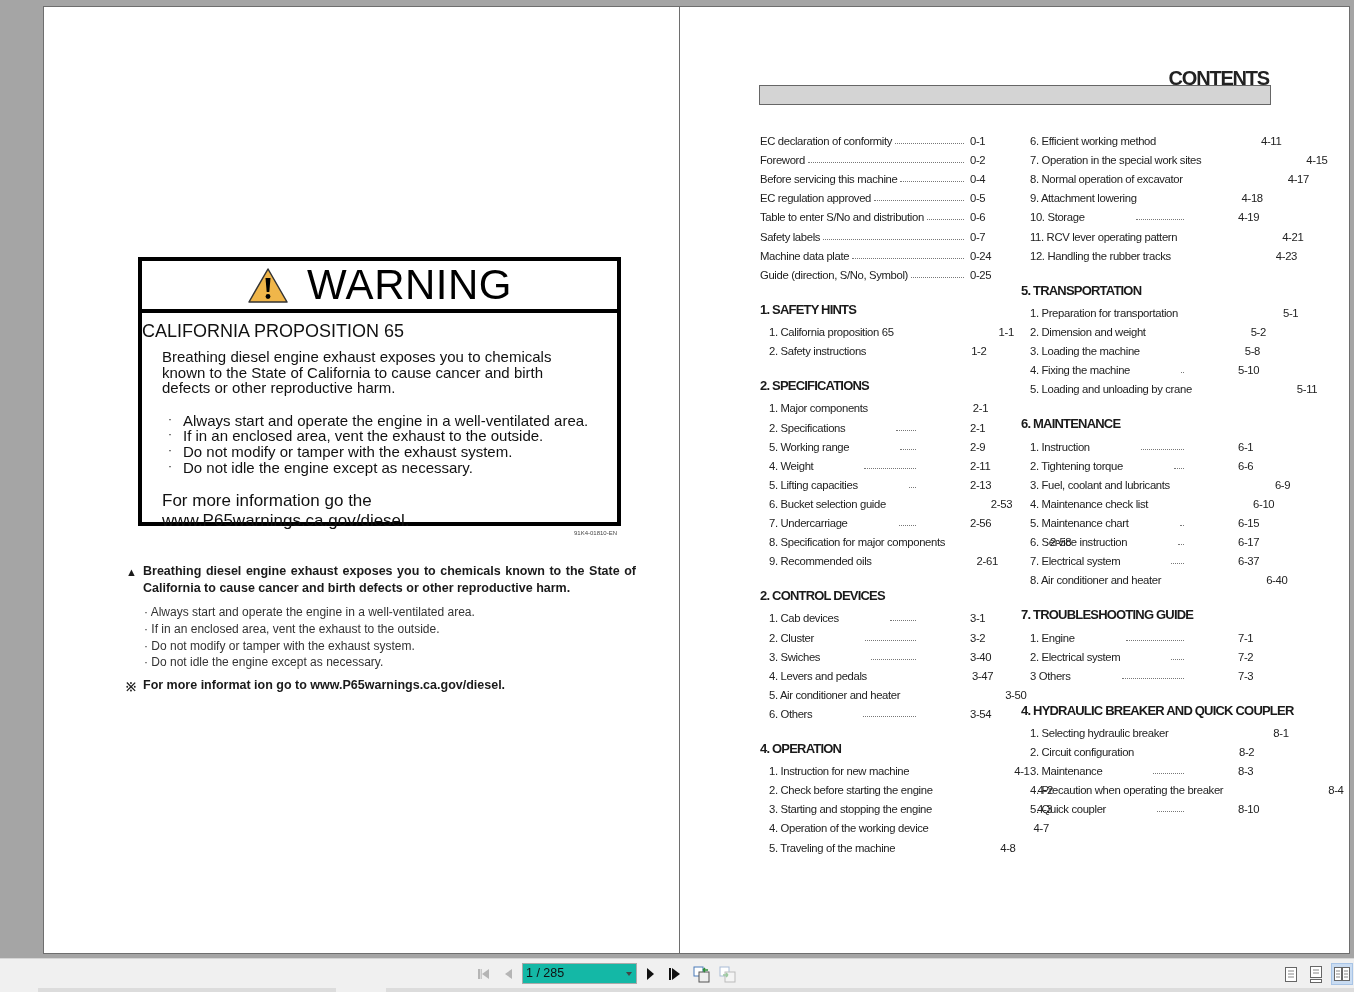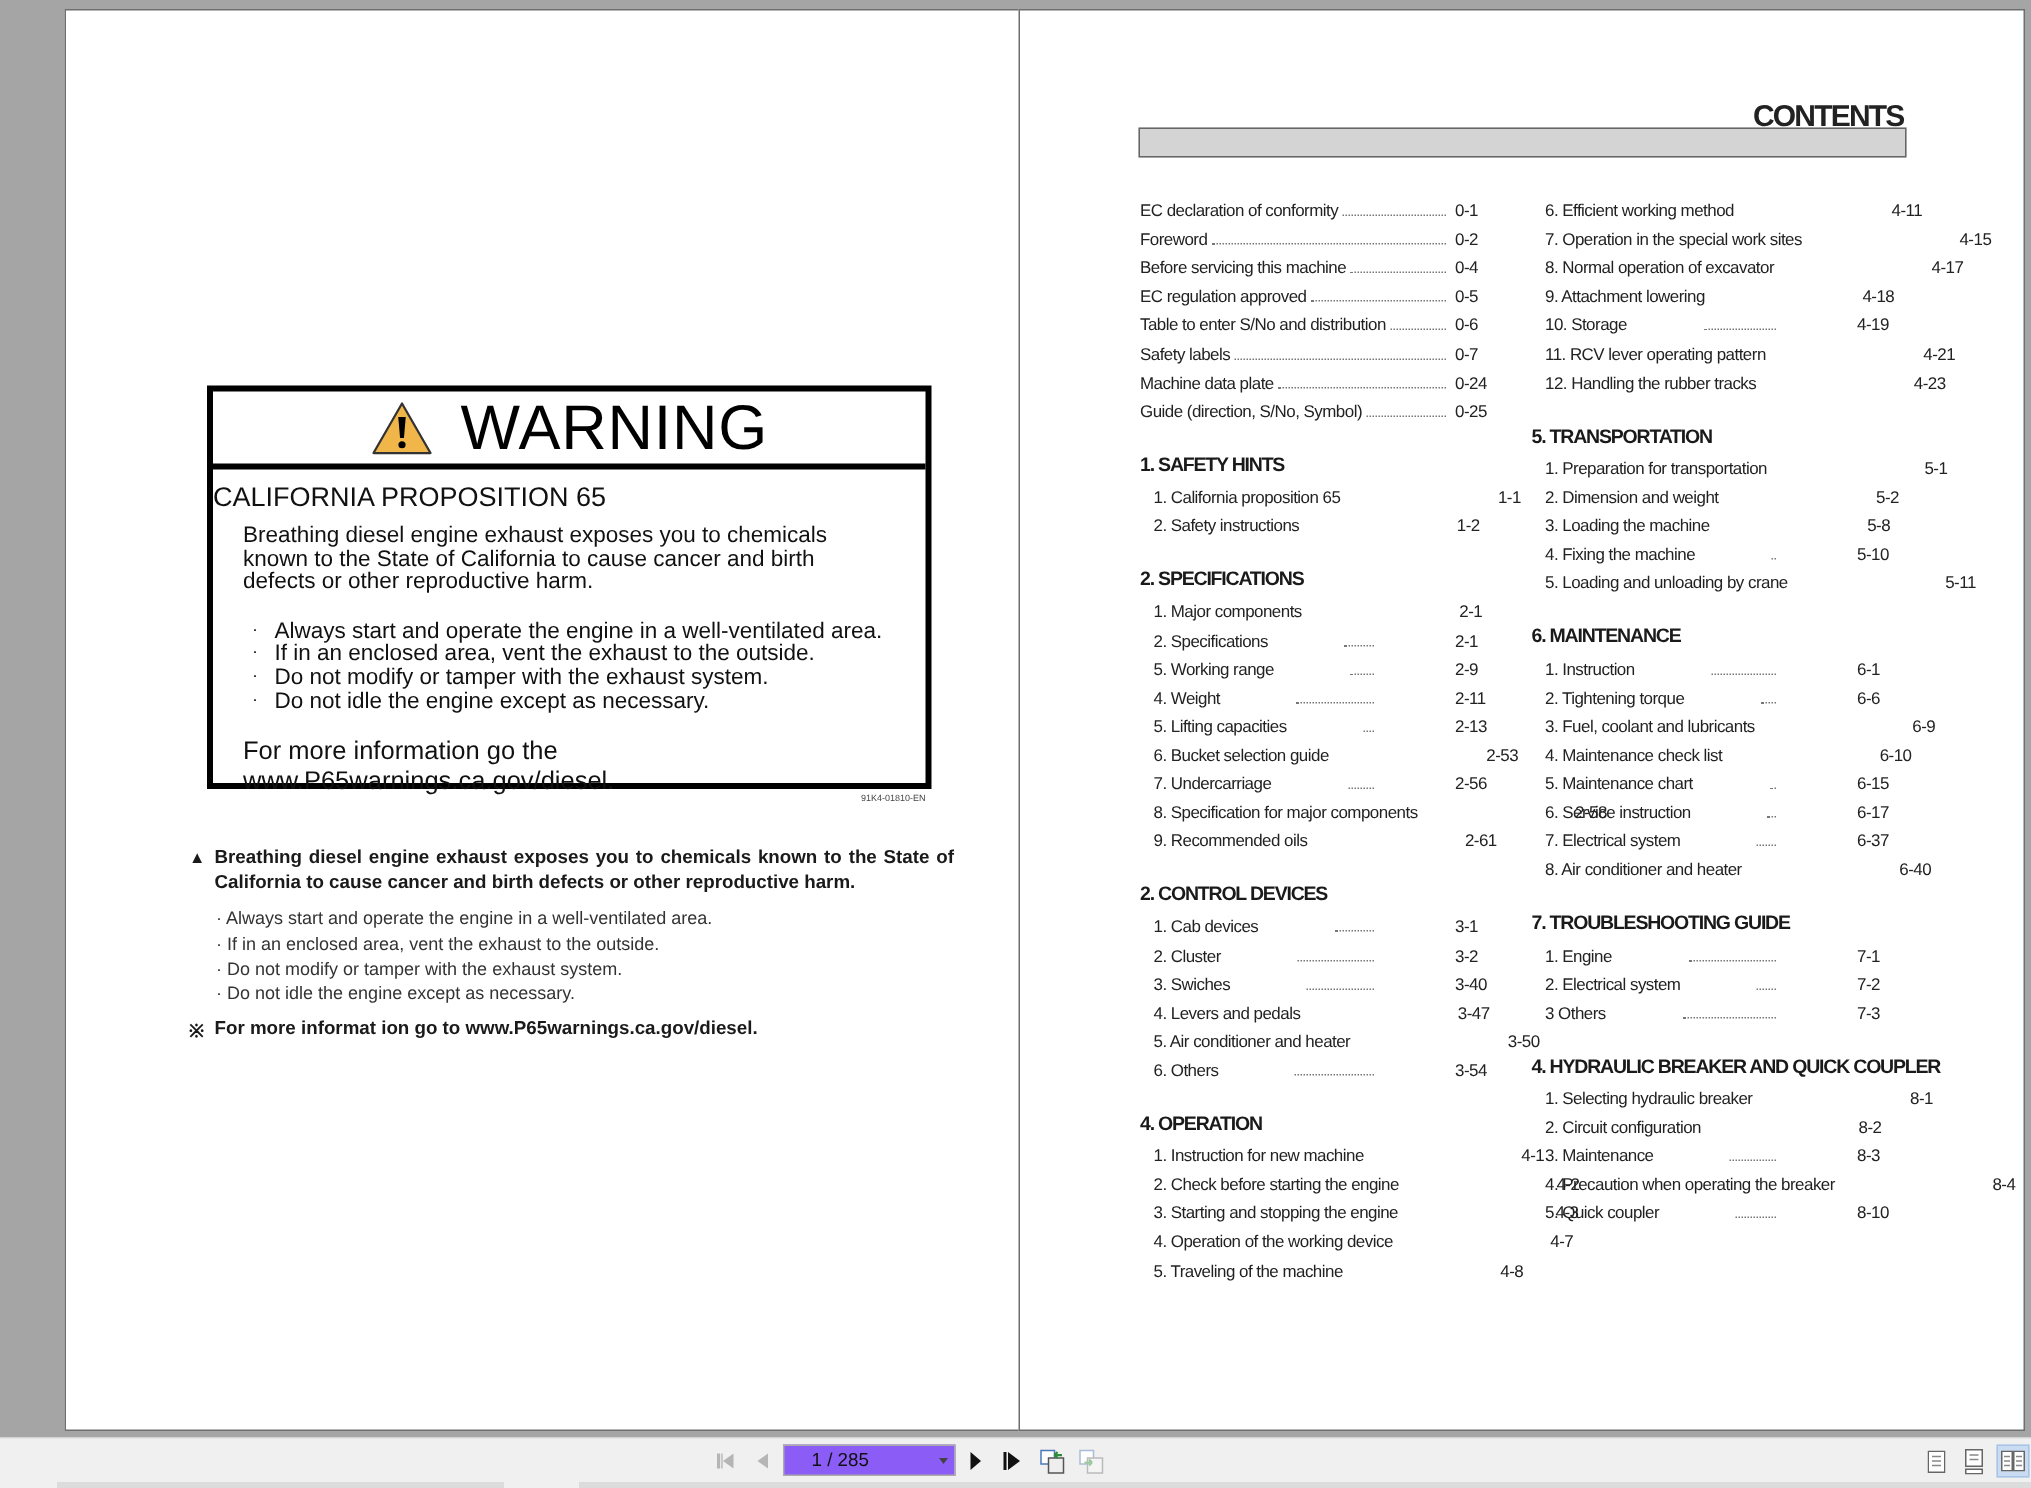--- a/index.html
+++ b/index.html
@@ -47,21 +47,21 @@
   .toc-head { font-size: 13px; font-weight: bold; height: 19.1px; line-height: 19px; color: #1a1a1a; letter-spacing: -0.8px; white-space: nowrap; }
   .toc-gap { height: 19.1px; }
 
   
   .toolbar { position: absolute; left: 0; top: 958px; width: 1354px; height: 30px; background: #f0f0f0; border-top: 1px solid #d5d5d5; }
   .toolbar-strip { position: absolute; left: 0; top: 988px; width: 1354px; height: 4px; background: #f0f0f0; }
   .toolbar-strip .s1 { position: absolute; left: 38px; width: 298px; height: 4px; background: #dcdcdc; }
   .toolbar-strip .s2 { position: absolute; left: 386px; width: 968px; height: 4px; background: #dcdcdc; }
   .tb-btn { position: absolute; top: 5px; width: 20px; height: 20px; display: flex; align-items: center; justify-content: center; }
   .tb-btn svg { display: block; }
-  .page-select { position: absolute; left: 522px; top: 4px; width: 115px; height: 21px; background: #8b5cf6; border: 1px solid #aaa; font-size: 12.5px; padding: 2px 18px; color: #111; }
+  .page-select { position: absolute; left: 522px; top: 4px; width: 115px; height: 21px; background: #14b8a6; border: 1px solid #aaa; font-size: 12.5px; padding: 2px 3px; color: #111; }
   .page-select .caret { position: absolute; right: 4px; top: 8px; width: 0; height: 0; border-left: 3px solid transparent; border-right: 3px solid transparent; border-top: 4px solid #444; }
   .view-btn { position: absolute; top: 4px; width: 22px; height: 22px; display: flex; align-items: center; justify-content: center; }
   .view-btn.active { background: #c9dcf2; border: 1px solid #a8c4e6; }
 </style>
 </head>
 <body>
 
 <div class="viewer">
 
   <div class="page page-left">

